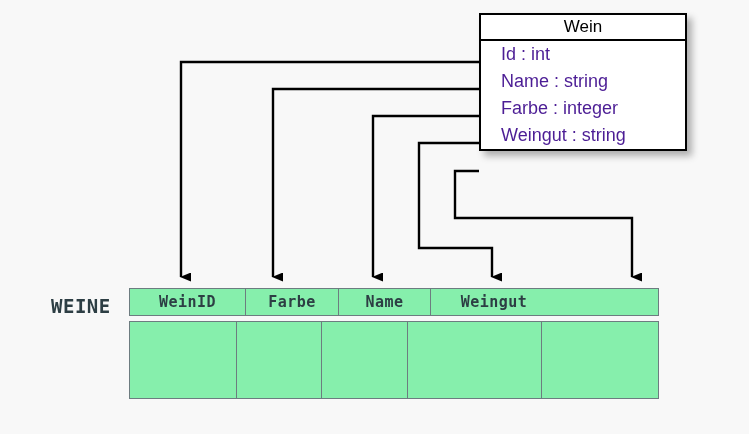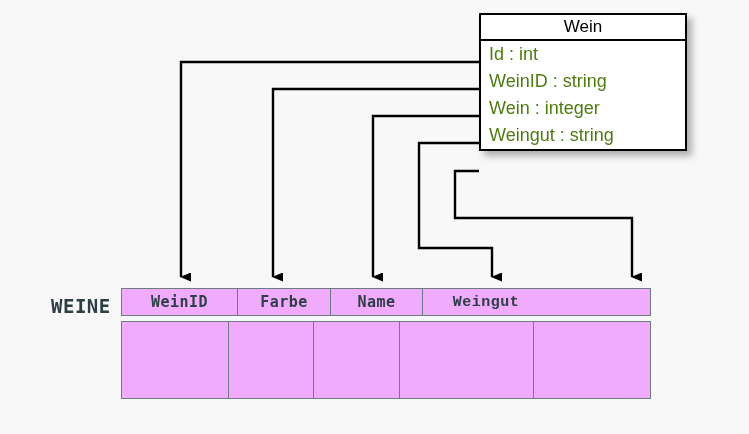--- a/index.html
+++ b/index.html
@@ -57,22 +57,22 @@
     background: #ffffff;
   }
   #uml-attributes {
     background: #ffffff;
     padding: 0;
   }
   .uml-attr {
     height: 27px;
     line-height: 27px;
     font-size: 18px;
-    color: #4d7c0f;
-    padding-left: 8px;
+    color: #4c1d95;
+    padding-left: 20px;
     white-space: nowrap;
     overflow: hidden;
   }
 
   
   #table-label {
     position: absolute;
     left: 51px;
     top: 295px;
     font-family: "DejaVu Sans Mono", monospace;
@@ -89,21 +89,22 @@
     top: 288px;
     width: 574px;
     z-index: 4;
   }
 
   .rel-row {
     display: flex;
     width: 530px;
     box-sizing: border-box;
     border: 1px solid #6d7c80;
-    background: #f0abfc;
+    background: #86efac;
+    margin-left: 8px;
   }
   #rel-header-row {
     height: 28px;
   }
   #rel-body-row {
     height: 78px;
     margin-top: 5px;
   }
   .rel-cell {
     box-sizing: border-box;
@@ -120,21 +121,21 @@
     white-space: nowrap;
   }
   .rel-cell:last-child {
     border-right: none;
   }
   
   .col-0 { width: 116px; }
   .col-1 { width: 92px; }
   .col-2 { width: 93px; }
   .col-3 { width: 145px; }
-  .col-4 { width: 126px; font-family: Liberation Mono, monospace; }
+  .col-4 { width: 126px; }
 
   #rel-body-row .rel-cell {
     font-size: 14px;
     color: #2d3e44;
   }
 </style>
 </head>
 <body>
 
 <div id="canvas">
@@ -154,22 +155,22 @@
 
     <path d="M 479,143 L 419,143 L 419,248 L 492,248 L 492,277" fill="none" stroke="#000000" stroke-width="2.4" stroke-linecap="butt" stroke-linejoin="miter" marker-end="url(#arrowhead)"></path>
 
     <path d="M 479,171 L 455,171 L 455,218 L 632,218 L 632,277" fill="none" stroke="#000000" stroke-width="2.4" stroke-linecap="butt" stroke-linejoin="miter" marker-end="url(#arrowhead)"></path>
   </svg>
 
   <div id="uml-class">
     <div id="uml-class-name">Wein</div>
     <div id="uml-attributes">
       <div class="uml-attr">Id : int</div>
-      <div class="uml-attr">WeinID : string</div>
-      <div class="uml-attr">Wein : integer</div>
+      <div class="uml-attr">Name : string</div>
+      <div class="uml-attr">Farbe : integer</div>
       <div class="uml-attr">Weingut : string</div>
     </div>
   </div>
 
   <div id="table-label">WEINE</div>
 
   <div id="rel-table">
 
     <div id="rel-header-row" class="rel-row">
       <div class="rel-cell col-0">WeinID</div>

